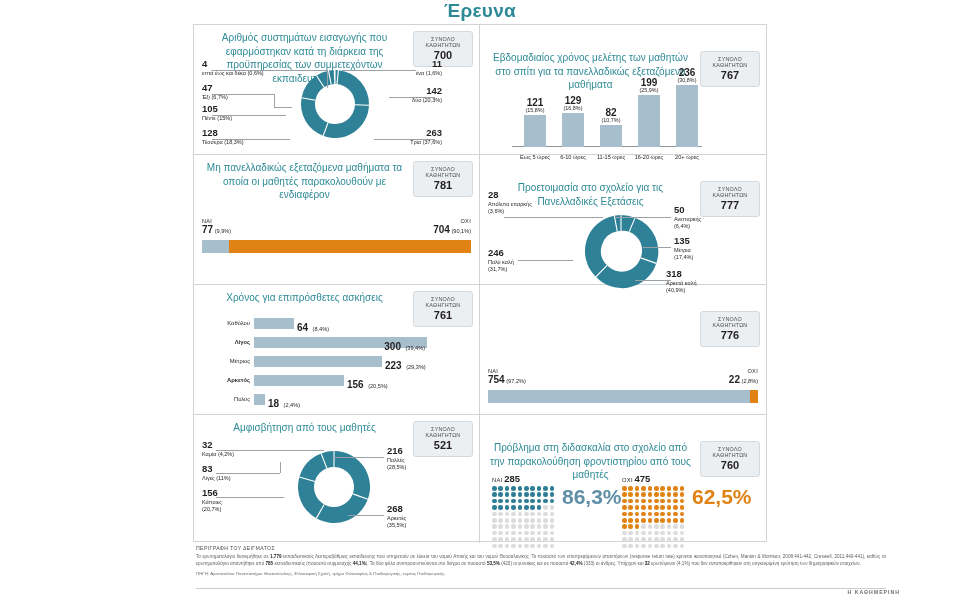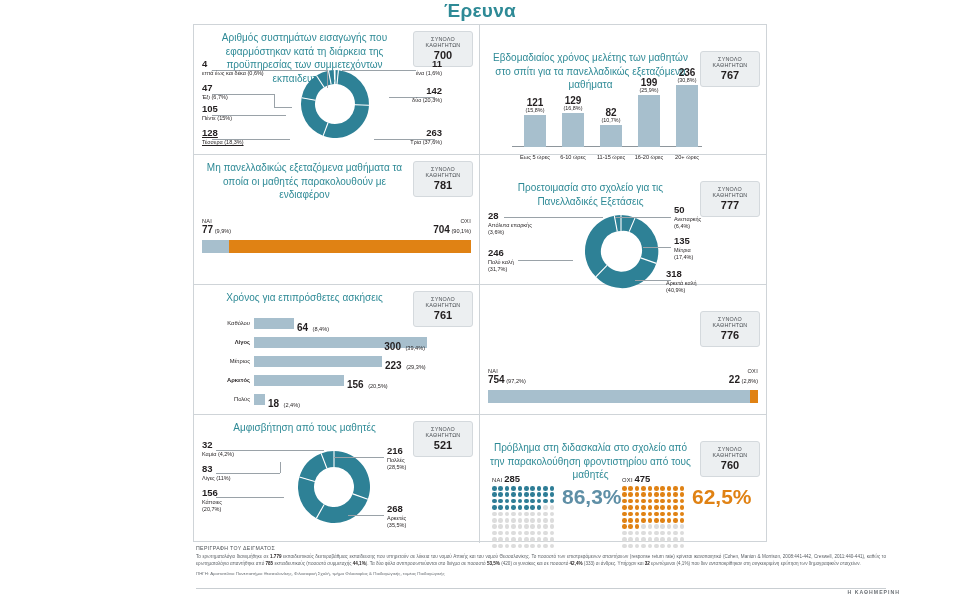--- a/index.html
+++ b/index.html
@@ -178,21 +178,21 @@
         <span>επτά έως και δέκα (0,6%)</span>
       </div>
       <div class="lbl left" style="left:8px; top:57px; width:70px;">
         <span class="v">47</span>
         <span>Έξι (6,7%)</span>
       </div>
       <div class="lbl left" style="left:8px; top:78px; width:70px;">
         <span class="v">105</span>
         <span>Πέντε (15%)</span>
       </div>
-      <div class="lbl left" style="left:8px; top:102px; width:80px;text-decoration:underline;">
+      <div class="lbl left" style="left:8px; top:102px; width:80px;">
         <span class="v">128</span>
         <span>Τέσσερα (18,3%)</span>
       </div>
       <div class="lbl right" style="right:37px; top:33px; width:90px;">
         <span class="v">11</span>
         <span>ένα (1,6%)</span>
       </div>
       <div class="lbl right" style="right:37px; top:60px; width:90px;">
         <span class="v">142</span>
         <span>δύο (20,3%)</span>
@@ -328,21 +328,21 @@
           </g>
         </svg>
       </div>
 
       <div class="leader" style="left:24px; top:42px; width:99px; height:1px;"></div>
       <div class="leader" style="left:38px; top:85px; width:55px; height:1px;"></div>
       <div class="leader" style="left:135px; top:42px; width:56px; height:1px;"></div>
       <div class="leader" style="left:163px; top:72px; width:28px; height:1px;"></div>
       <div class="leader" style="left:155px; top:105px; width:36px; height:1px;"></div>
 
-      <div class="lbl left" style="left:8px; top:35px; width:52px;">
+      <div class="lbl left" style="left:8px; top:14px; width:52px;">
         <span class="v">28</span>
         <span>Απόλυτα επαρκής</span><br>
         <span>(3,6%)</span>
       </div>
       <div class="lbl left" style="left:8px; top:72px; width:60px;">
         <span class="v">246</span>
         <span>Πολύ καλή</span><br>
         <span>(31,7%)</span>
       </div>
       <div class="lbl left" style="left:194px; top:29px; width:56px;">

